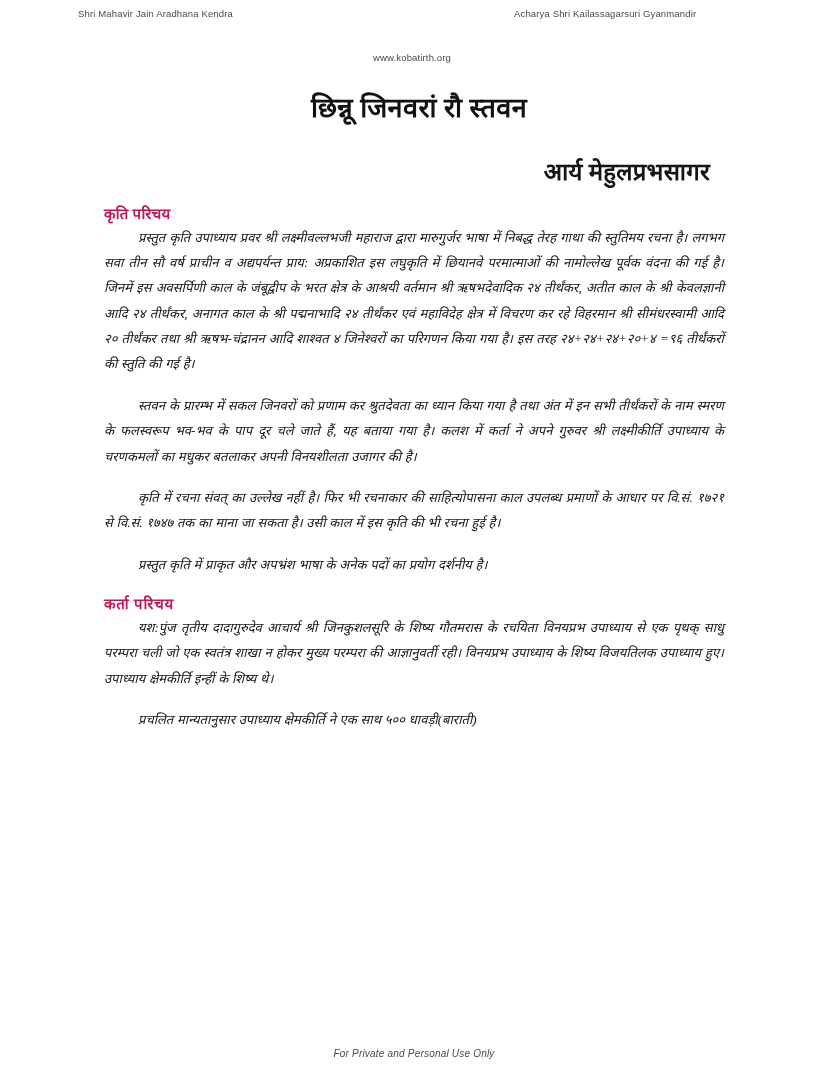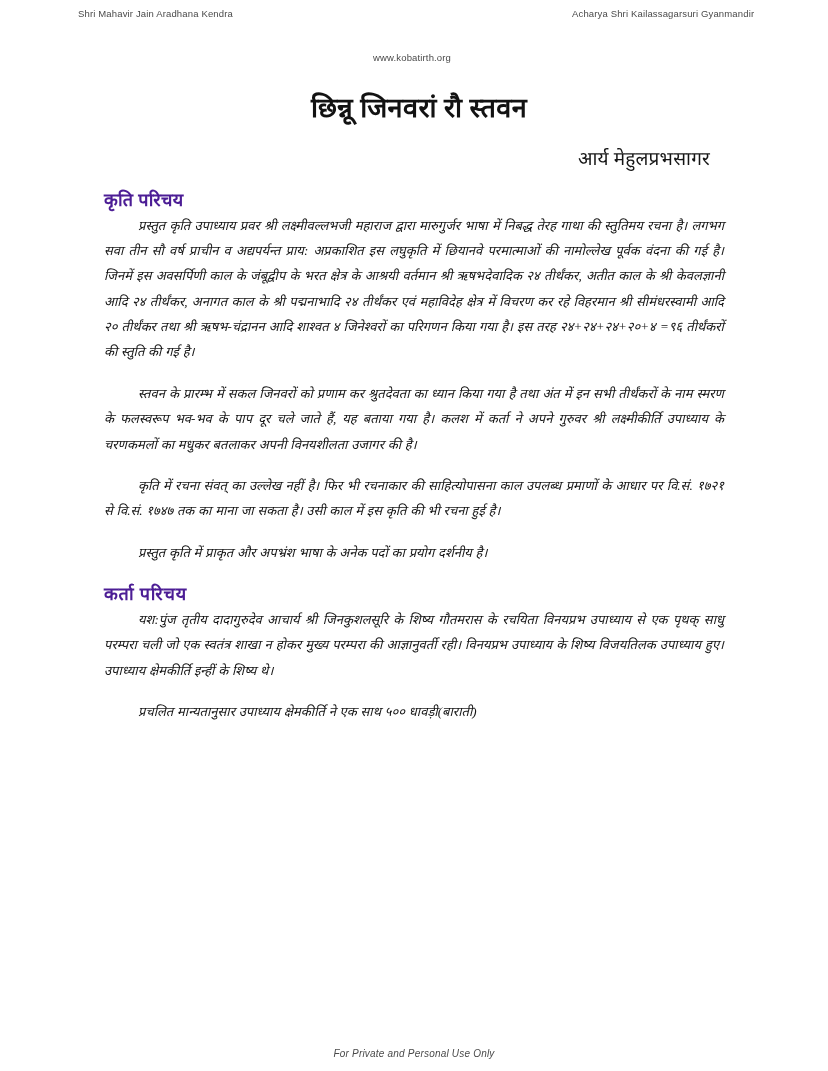--- a/index.html
+++ b/index.html
@@ -41,21 +41,21 @@
     top: 0;
   }
   .hdr-center {
     position: absolute;
     left: 373px;
     top: 0;
     margin-top: 44px;
   }
   .hdr-right {
     position: absolute;
-    left: 572px;
+    left: 514px;
     top: 0;
   }
 
   
   .content {
     position: absolute;
     left: 104px;
     top: 92px;
     width: 620px;
   }
@@ -66,32 +66,32 @@
     font-weight: bold;
     color: #121212;
     letter-spacing: 0.4px;
     line-height: 1.25;
     margin: 0 0 0 0;
     padding: 0 0 0 10px;
   }
 
   .author-line {
     text-align: right;
-    font-size: 19px;
-    font-weight: normal;
+    font-size: 24px;
+    font-weight: bold;
     color: #151515;
-    margin-top: 19px;
+    margin-top: 28px;
     padding-right: 14px;
     letter-spacing: 0.2px;
   }
 
   .section-heading {
-    font-size: 18px;
+    font-size: 15px;
     font-weight: bold;
-    color: #4c1d95;
+    color: #be185d;
     margin-top: 16px;
     margin-bottom: 2px;
     letter-spacing: 0.3px;
   }
   .section-heading.spaced {
     letter-spacing: 0.8px;
   }
 
   p.para {
     font-size: 13px;

